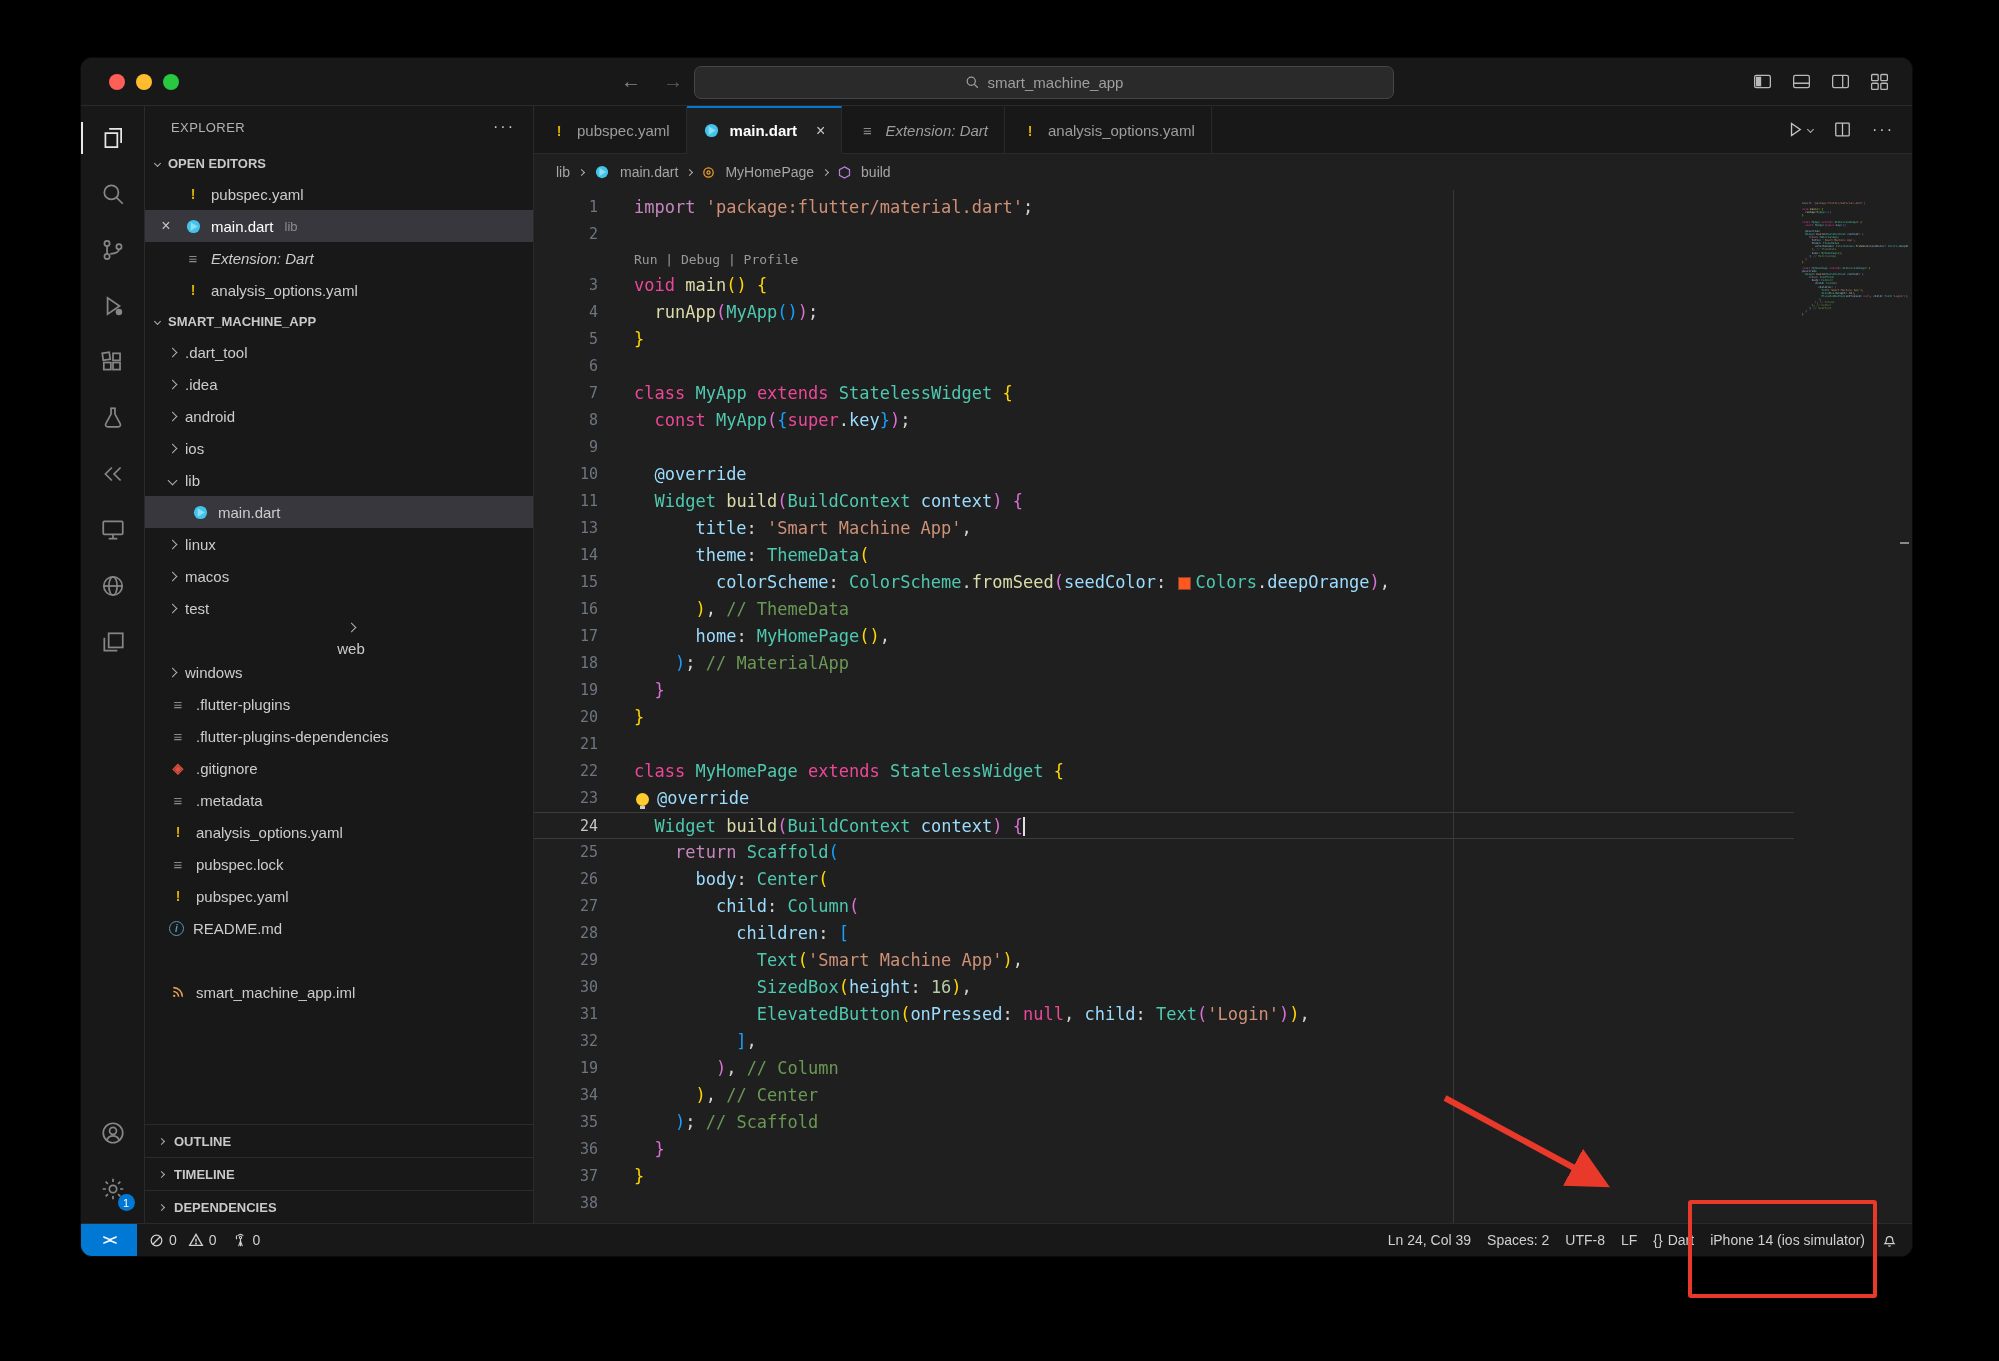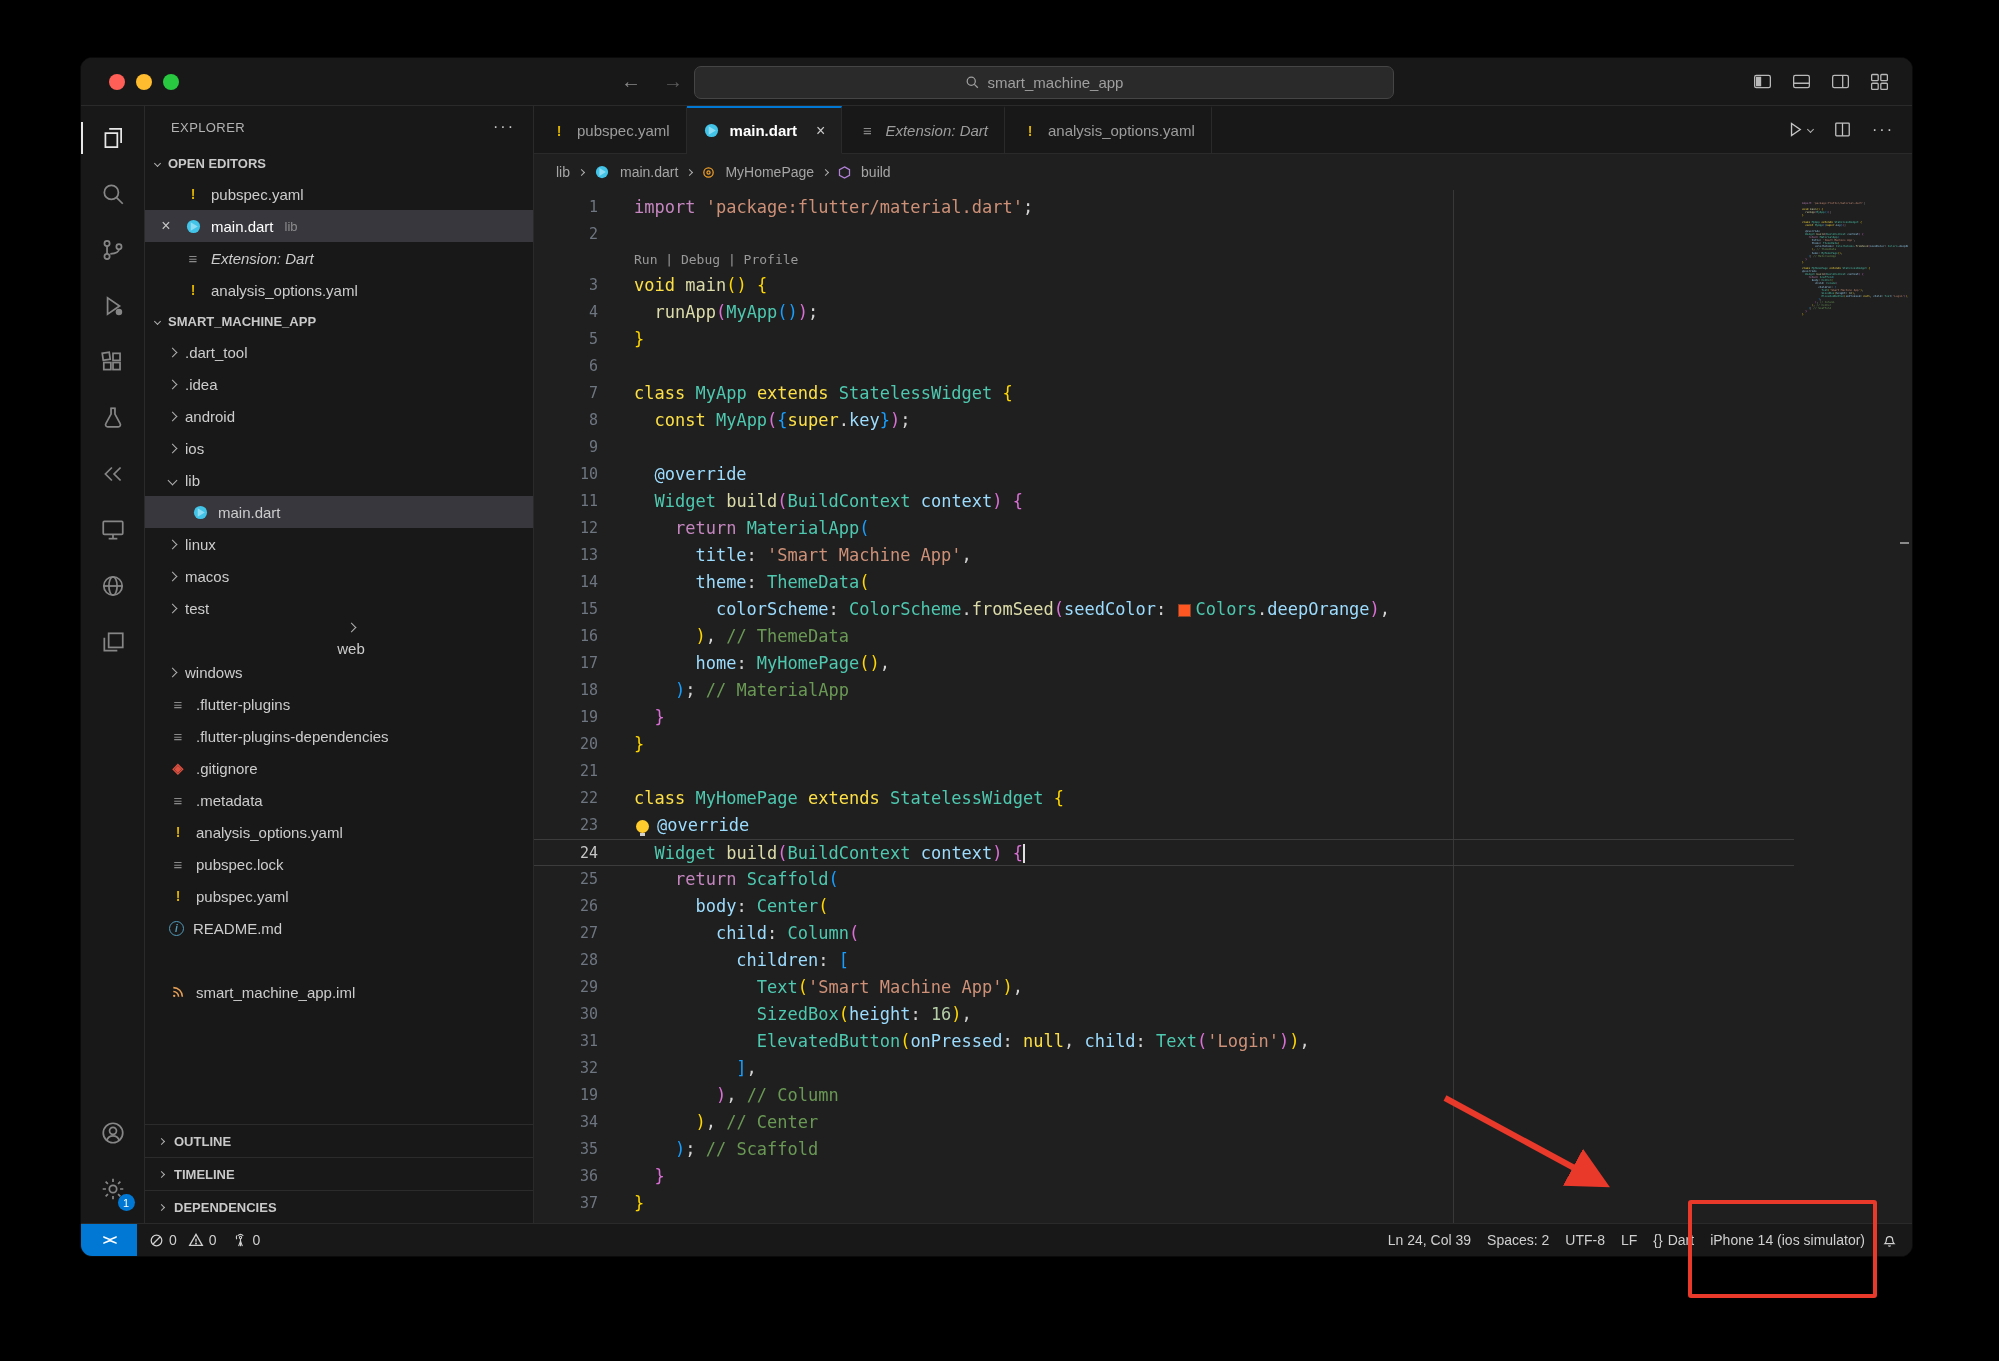--- a/index.html
+++ b/index.html
@@ -72,21 +72,21 @@
   .code-area { flex:1; min-height:0; display:flex; position:relative; overflow:hidden; }
   .code-scroll { flex:1; min-width:0; position:relative; font-family:"DejaVu Sans Mono", monospace; font-size:17px; line-height:27px; padding-top:4px; overflow:hidden; }
   .ruler { position:absolute; top:0; bottom:0; left:calc(100px + 80ch); width:1px; background:#383838; }
   .code-line { display:flex; height:27px; white-space:pre; position:relative; }
   .code-line.current { border-top:1px solid #3c3c3c; border-bottom:1px solid #3c3c3c; }
   .ln { width:64px; flex:none; text-align:right; color:#6e7681; font-size:15px; }
   .code-line.current .ln { color:#c6c6c6; }
   .lc { padding-left:36px; }
   .codelens { height:24px; line-height:24px; font-size:13px; color:#999999; padding-left:100px; font-family:"DejaVu Sans Mono", monospace; }
 
-  .tok-pln{color:#d4d4d4}.tok-kw{color:#fde047}.tok-ctl{color:#c586c0}.tok-str{color:#ce9178}
+  .tok-pln{color:#d4d4d4}.tok-kw{color:#ec4899}.tok-ctl{color:#c586c0}.tok-str{color:#ce9178}
   .tok-fn{color:#dcdcaa}.tok-type{color:#4ec9b0}.tok-var{color:#9cdcfe}.tok-cmt{color:#6a9955}
   .tok-num{color:#b5cea8}.tok-b1{color:#ffd700}.tok-b2{color:#da70d6}.tok-b3{color:#179fff}
   .swatch { display:inline-block; width:13px; height:13px; background:#ff5722; border:1px solid #8a4024; margin:0 5px 0 1px; transform:translateY(2px); }
   .bulb { display:inline-block; width:13px; height:13px; margin:0 8px 0 2px; background:#ffcb2d; border-radius:50%; position:relative; transform:translateY(2px); }
   .bulb::after { content:""; position:absolute; left:4px; bottom:-3px; width:5px; height:3px; background:#cfcfcf; }
   .caret { display:inline-block; width:2px; height:19px; background:#e0e0e0; transform:translateY(4px); }
 
   .minimap { width:118px; flex:none; padding:12px 4px 0 8px; font-family:"DejaVu Sans Mono", monospace; overflow:hidden; opacity:.9; }
   .mm-line { white-space:pre; height:3.1px; font-size:2.7px; line-height:3.1px; overflow:hidden; }
   .ov-mark { position:absolute; right:3px; top:352px; width:9px; height:2px; background:#8a8a8a; }
@@ -457,21 +457,20 @@
               <div class="codelens">Run | Debug | Profile</div>
               <div class="code-line"><span class="ln">3</span><span class="lc"><span class="tok-kw">void</span><span class="tok-pln"> </span><span class="tok-fn">main</span><span class="tok-b1">()</span><span class="tok-pln"> </span><span class="tok-b1">{</span></span></div>
               <div class="code-line"><span class="ln">4</span><span class="lc"><span class="tok-pln">  </span><span class="tok-fn">runApp</span><span class="tok-b2">(</span><span class="tok-type">MyApp</span><span class="tok-b3">()</span><span class="tok-b2">)</span><span class="tok-pln">;</span></span></div>
               <div class="code-line"><span class="ln">5</span><span class="lc"><span class="tok-b1">}</span></span></div>
               <div class="code-line"><span class="ln">6</span><span class="lc"></span></div>
               <div class="code-line"><span class="ln">7</span><span class="lc"><span class="tok-kw">class</span><span class="tok-pln"> </span><span class="tok-type">MyApp</span><span class="tok-pln"> </span><span class="tok-kw">extends</span><span class="tok-pln"> </span><span class="tok-type">StatelessWidget</span><span class="tok-pln"> </span><span class="tok-b1">{</span></span></div>
               <div class="code-line"><span class="ln">8</span><span class="lc"><span class="tok-pln">  </span><span class="tok-kw">const</span><span class="tok-pln"> </span><span class="tok-type">MyApp</span><span class="tok-b2">(</span><span class="tok-b3">{</span><span class="tok-kw">super</span><span class="tok-pln">.</span><span class="tok-var">key</span><span class="tok-b3">}</span><span class="tok-b2">)</span><span class="tok-pln">;</span></span></div>
               <div class="code-line"><span class="ln">9</span><span class="lc"></span></div>
               <div class="code-line"><span class="ln">10</span><span class="lc"><span class="tok-pln">  </span><span class="tok-var">@override</span></span></div>
               <div class="code-line"><span class="ln">11</span><span class="lc"><span class="tok-pln">  </span><span class="tok-type">Widget</span><span class="tok-pln"> </span><span class="tok-fn">build</span><span class="tok-b2">(</span><span class="tok-type">BuildContext</span><span class="tok-pln"> </span><span class="tok-var">context</span><span class="tok-b2">)</span><span class="tok-pln"> </span><span class="tok-b2">{</span></span></div>
-              <div class="code-line"><span class="ln">12</span><span class="lc"><span class="tok-pln">    </span><span class="tok-ctl">return</span><span class="tok-pln"> </span><span class="tok-type">MaterialApp</span><span class="tok-b3">(</span></span></div>
               <div class="code-line"><span class="ln">13</span><span class="lc"><span class="tok-pln">      </span><span class="tok-var">title</span><span class="tok-pln">: </span><span class="tok-str">'Smart Machine App'</span><span class="tok-pln">,</span></span></div>
               <div class="code-line"><span class="ln">14</span><span class="lc"><span class="tok-pln">      </span><span class="tok-var">theme</span><span class="tok-pln">: </span><span class="tok-type">ThemeData</span><span class="tok-b1">(</span></span></div>
               <div class="code-line"><span class="ln">15</span><span class="lc"><span class="tok-pln">        </span><span class="tok-var">colorScheme</span><span class="tok-pln">: </span><span class="tok-type">ColorScheme</span><span class="tok-pln">.</span><span class="tok-fn">fromSeed</span><span class="tok-b2">(</span><span class="tok-var">seedColor</span><span class="tok-pln">: </span><span class="swatch"></span><span class="tok-type">Colors</span><span class="tok-pln">.</span><span class="tok-var">deepOrange</span><span class="tok-b2">)</span><span class="tok-pln">,</span></span></div>
               <div class="code-line"><span class="ln">16</span><span class="lc"><span class="tok-pln">      </span><span class="tok-b1">)</span><span class="tok-pln">, </span><span class="tok-cmt">// ThemeData</span></span></div>
               <div class="code-line"><span class="ln">17</span><span class="lc"><span class="tok-pln">      </span><span class="tok-var">home</span><span class="tok-pln">: </span><span class="tok-type">MyHomePage</span><span class="tok-b1">()</span><span class="tok-pln">,</span></span></div>
               <div class="code-line"><span class="ln">18</span><span class="lc"><span class="tok-pln">    </span><span class="tok-b3">)</span><span class="tok-pln">; </span><span class="tok-cmt">// MaterialApp</span></span></div>
               <div class="code-line"><span class="ln">19</span><span class="lc"><span class="tok-pln">  </span><span class="tok-b2">}</span></span></div>
               <div class="code-line"><span class="ln">20</span><span class="lc"><span class="tok-b1">}</span></span></div>
               <div class="code-line"><span class="ln">21</span><span class="lc"></span></div>
               <div class="code-line"><span class="ln">22</span><span class="lc"><span class="tok-kw">class</span><span class="tok-pln"> </span><span class="tok-type">MyHomePage</span><span class="tok-pln"> </span><span class="tok-kw">extends</span><span class="tok-pln"> </span><span class="tok-type">StatelessWidget</span><span class="tok-pln"> </span><span class="tok-b1">{</span></span></div>

